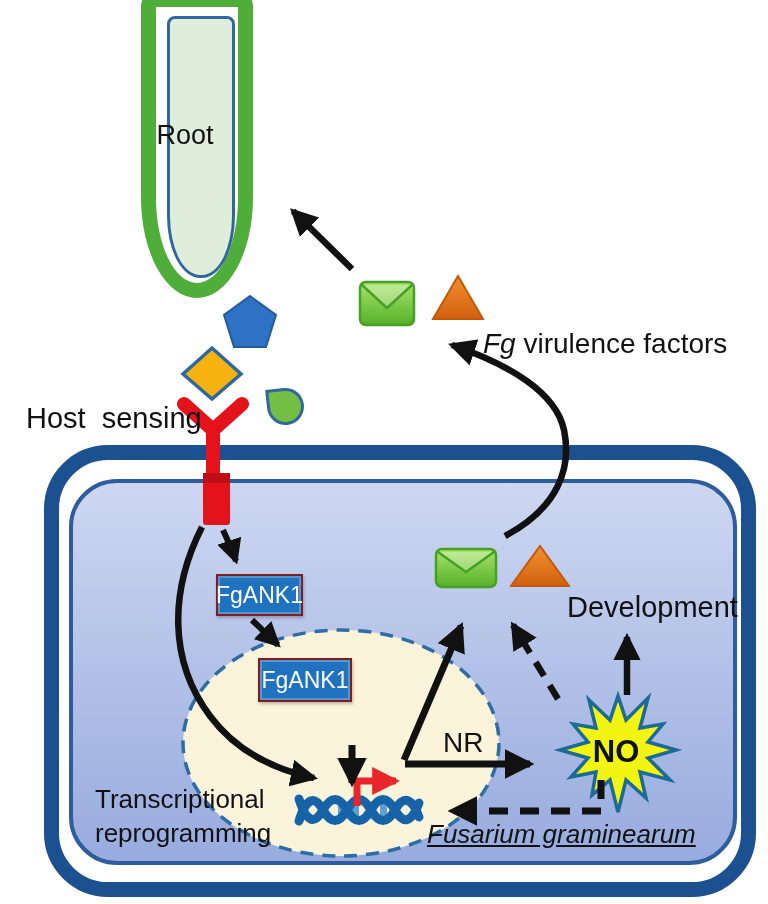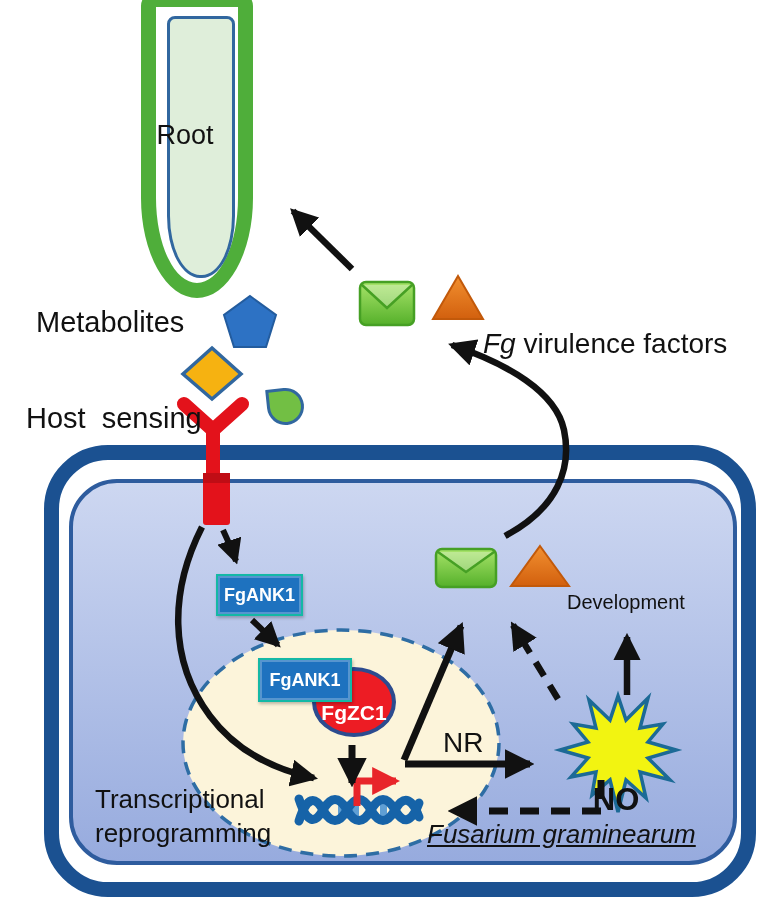--- a/index.html
+++ b/index.html
@@ -25,26 +25,26 @@
   svg.overlay{position:absolute;left:0;top:0;z-index:3;}
   
   .lbl{position:absolute;z-index:5;white-space:pre;}
   #root-label{left:141px;top:120px;width:88px;text-align:center;font-size:27px;}
   #metabolites-label{left:36px;top:306px;font-size:29px;}
   #host-sensing-label{left:2px;top:402px;font-size:29px;margin-left:24px;}
   #fgvf-label{left:483px;top:328px;font-size:28px;}
   #fgvf-label .it{font-style:italic;}
   #transcriptional-label{left:95px;top:782px;font-size:26px;line-height:34px;white-space:pre-line;}
   #nr-label{left:443px;top:727px;font-size:28px;}
-  #development-label{left:567px;top:591px;font-size:20px;text-align:right;}
+  #development-label{left:567px;top:591px;font-size:29px;text-align:right;}
   #fusarium-label{left:427px;top:819px;font-size:26px;font-style:italic;text-decoration:underline;}
-  #no-label{left:566px;top:734px;width:100px;text-align:center;font-size:31px;font-weight:bold;margin-top:48px;}
+  #no-label{left:566px;top:734px;width:100px;text-align:center;font-size:31px;font-weight:bold;}
   
   .pbox{position:absolute;z-index:4;box-sizing:border-box;display:flex;align-items:center;justify-content:center;
-    background:var(--box_blue);border:2px solid #14b8a6;color:#fff;font-weight:bold;font-size:18px;
+    background:var(--box_blue);border:2px solid #7f1d1d;color:#fff;font-weight:normal;font-size:23px;
     box-shadow:inset 0 0 0 2px rgba(255,255,255,.25), 1px 2px 3px rgba(0,0,0,.25);}
   #fgank1-box1{left:216px;top:574px;width:87px;height:42px;}
   #fgank1-box2{left:258px;top:658px;width:94px;height:44px;}
   #fgzc1-ellipse{position:absolute;z-index:3;box-sizing:border-box;left:312px;top:667px;width:84px;height:70px;
     background:var(--zc1_red);border:4px solid #2c4b8f;border-radius:50%;
     display:flex;align-items:flex-end;justify-content:center;color:#fff;font-weight:bold;font-size:21px;padding-bottom:8px;}
 </style>
 </head>
 <body>
 
@@ -122,29 +122,25 @@
     <path d="M404,760 L461,626" fill="none" stroke="#111" stroke-width="7" marker-end="url(#ab)"></path>
     <path d="M405,764 L530,764" fill="none" stroke="#111" stroke-width="7" marker-end="url(#ab)"></path>
     <path d="M627,695 L627,637" fill="none" stroke="#111" stroke-width="6.5" marker-end="url(#ab)"></path>
     <path d="M558,699 L513,625" fill="none" stroke="#111" stroke-width="6.5" stroke-dasharray="16 11" marker-end="url(#ab)"></path>
     <path d="M601,780 L601,811 L452,811" fill="none" stroke="#111" stroke-width="7" stroke-dasharray="19 12" stroke-linejoin="round" marker-end="url(#ab)"></path>
   </svg>
 
   <div class="pbox" id="fgank1-box1">
     <span>FgANK1</span>
   </div>
-  <div id="fgzc1-ellipse">
-    <span>FgZC1</span>
-  </div>
   <div class="pbox" id="fgank1-box2">
     <span>FgANK1</span>
   </div>
 
   <div class="lbl" id="root-label">Root</div>
-  <div class="lbl" id="metabolites-label">Metabolites</div>
   <div class="lbl" id="host-sensing-label">Host  sensing</div>
   <div class="lbl" id="transcriptional-label">Transcriptional
 reprogramming</div>
   <div class="lbl" id="fgvf-label"><span class="it">Fg</span><span> virulence factors</span></div>
   <div class="lbl" id="nr-label">NR</div>
   <div class="lbl" id="no-label">NO</div>
   <div class="lbl" id="development-label">Development</div>
   <div class="lbl" id="fusarium-label">Fusarium graminearum</div>
 
 </div>

